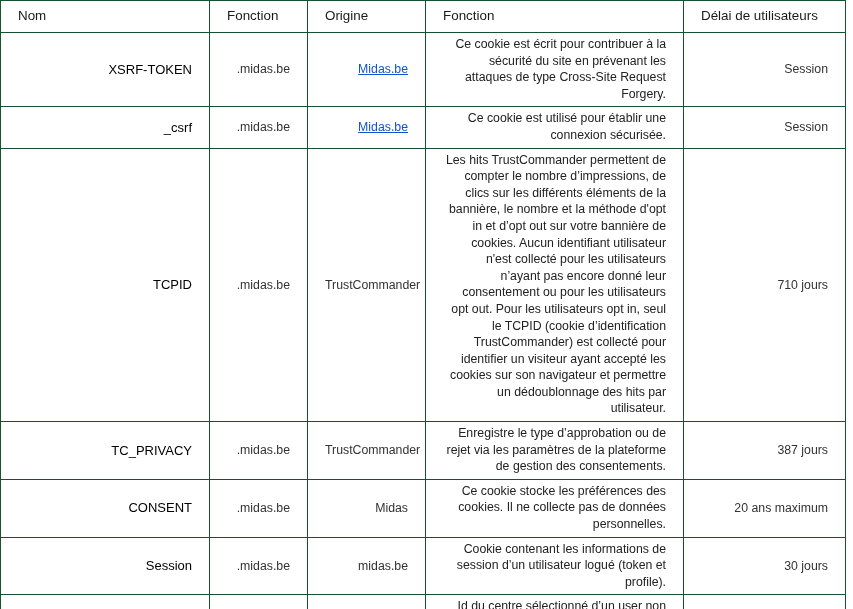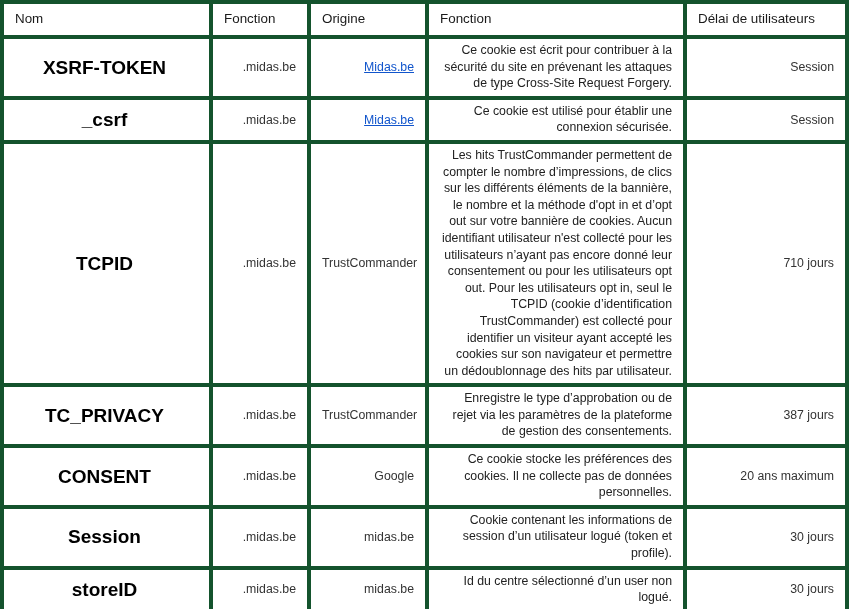--- a/index.html
+++ b/index.html
@@ -16,22 +16,22 @@
   }
   .cookie-table {
     border-collapse: collapse;
     table-layout: fixed;
     width: 845px;
     margin: 0;
     border: 1px solid #000000;
   }
   .cookie-table td,
   .cookie-table th {
-    border: 4px solid #14532d;
-    padding: 4px 11px;
+    border: 1px solid #14532d;
+    padding: 4px 17px;
     font-size: 12.3px;
     line-height: 1.35;
     font-weight: normal;
     color: #222222;
     vertical-align: top;
     text-align: left;
   }
   
   .cookie-table thead th {
     font-size: 13.4px;
@@ -42,25 +42,25 @@
     padding-bottom: 3px;
   }
   
   col.c-nom      { width: 209px; }
   col.c-domaine  { width: 98px; }
   col.c-origine  { width: 118px; }
   col.c-fonction { width: 258px; }
   col.c-delai    { width: 162px; }
 
   td.cell-nom {
-    font-weight: bold;
-    font-size: 19px;
+    font-weight: normal;
+    font-size: 13px;
     color: #000000;
     vertical-align: middle;
-    text-align: center;
+    text-align: right;
     padding-left: 7px;
   }
   td.cell-domaine,
   td.cell-origine,
   td.cell-delai {
     text-align: right;
     vertical-align: middle;
     color: #333333;
   }
   td.cell-fonction {
@@ -120,21 +120,21 @@
       <tr>
         <td class="cell-nom">TC_PRIVACY</td>
         <td class="cell-domaine">.midas.be</td>
         <td class="cell-origine">TrustCommander</td>
         <td class="cell-fonction">Enregistre le type d’approbation ou de rejet via les paramètres de la plateforme de gestion des consentements.</td>
         <td class="cell-delai">387 jours</td>
       </tr>
       <tr>
         <td class="cell-nom">CONSENT</td>
         <td class="cell-domaine">.midas.be</td>
-        <td class="cell-origine">Google</td>
+        <td class="cell-origine">Midas</td>
         <td class="cell-fonction">Ce cookie stocke les préférences des cookies. Il ne collecte pas de données personnelles.</td>
         <td class="cell-delai">20 ans maximum</td>
       </tr>
       <tr>
         <td class="cell-nom">Session</td>
         <td class="cell-domaine">.midas.be</td>
         <td class="cell-origine">midas.be</td>
         <td class="cell-fonction">Cookie contenant les informations de session d’un utilisateur logué (token et profile).</td>
         <td class="cell-delai">30 jours</td>
       </tr>

